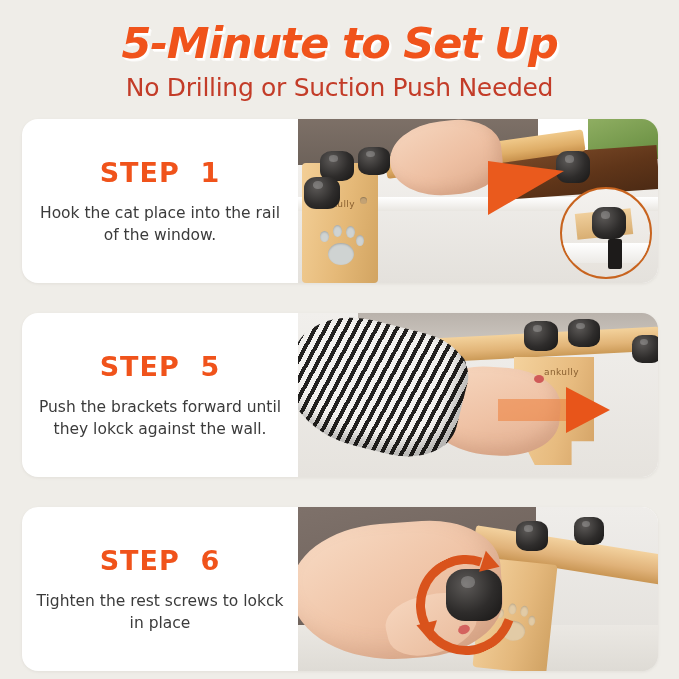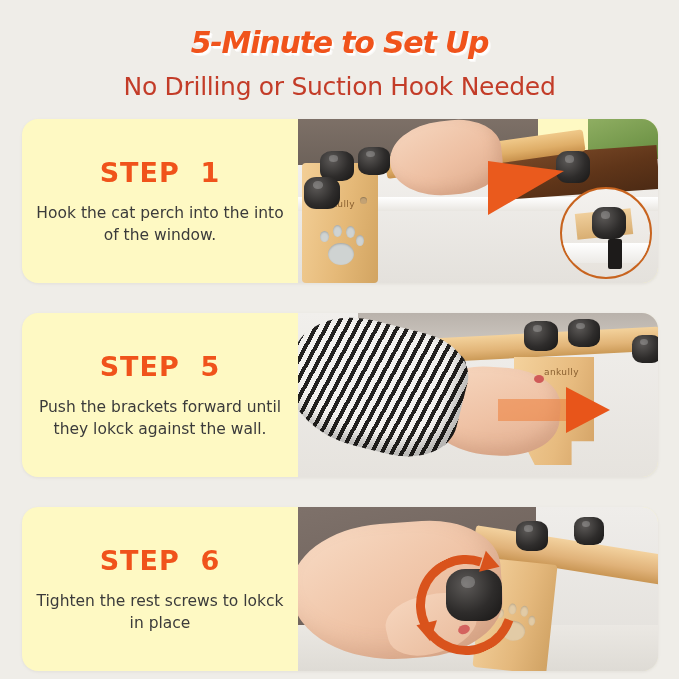--- a/index.html
+++ b/index.html
@@ -15,46 +15,46 @@
     position: relative;
   }
 
   
   .header {
     text-align: center;
     padding-top: 13px;
   }
   .title {
     font-family: "DejaVu Sans", sans-serif;
-    font-size: 30px;
+    font-size: 43px;
     font-weight: bold;
     font-style: italic;
     color: #f0531b;
     letter-spacing: -1.2px;
     line-height: 1.05;
     text-shadow: 1.5px 1.5px 0 #ffffff, 2.5px 2.5px 0 rgba(255,255,255,0.65);
-    margin: 14px;
+    margin: 8px;
   }
   .subtitle {
     font-family: "DejaVu Sans", sans-serif;
     font-size: 25px;
     font-weight: normal;
     color: #c33c28;
     letter-spacing: -0.3px;
     margin: 7px 0 0 0;
     line-height: 1.1;
   }
 
   
   .card {
     position: absolute;
     left: 22px;
     width: 636px;
     height: 164px;
-    background: #fef9c3;
+    background: #ffffff;
     border-radius: 16px;
     box-shadow: 0 1px 3px rgba(120,110,100,0.10);
     overflow: hidden;
   }
   #card-1 { top: 119px; }
   #card-2 { top: 313px; }
   #card-3 { top: 507px; }
 
   .card-text {
     position: absolute;
@@ -334,27 +334,27 @@
     border-bottom: 18px solid #d9531c;
     transform: rotate(-72deg);
     z-index: 6;
   }
 </style>
 </head>
 <body>
 
 <div class="header">
   <div class="title">5-Minute to Set Up</div>
-  <div class="subtitle">No Drilling or Suction Hook Needed</div>
+  <div class="subtitle">No Drilling or Suction Push Needed</div>
 </div>
 
 <div class="card" id="card-1">
   <div class="card-text">
     <div class="step-label">STEP  1</div>
-    <div class="step-desc">Hook the cat perch into the into of the window.</div>
+    <div class="step-desc">Hook the cat place into the rail of the window.</div>
   </div>
 
   <div class="photo">
     <div class="photo-inner">
       <div class="s1-sky"></div>
       <div class="s1-wall"></div>
       <div class="s1-cushion"></div>
       <div class="s1-sill"></div>
       <div class="s1-frame-wood"></div>
       <div class="s1-rail"></div>

